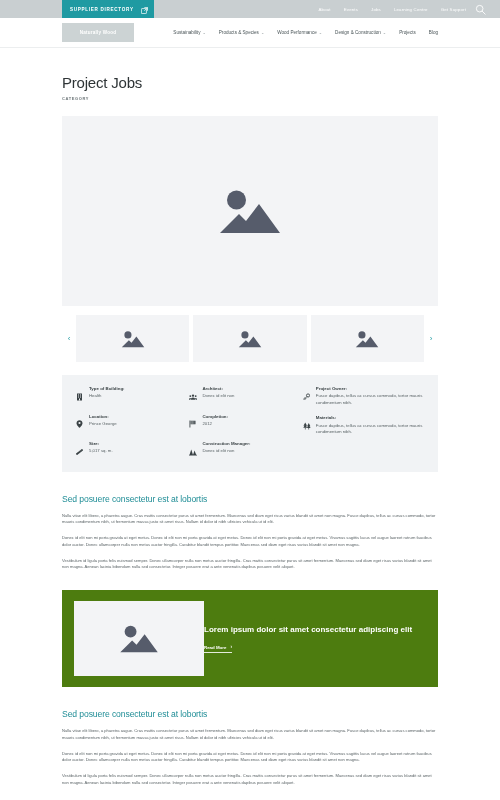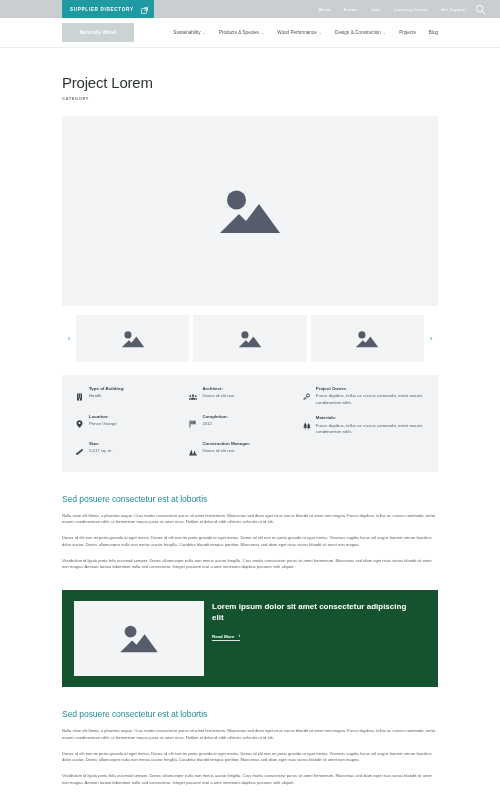--- a/index.html
+++ b/index.html
@@ -181,24 +181,25 @@
     margin-top: 9px;
     font-size: 4.1px;
     line-height: 1.65;
     color: #5a6366;
     text-align: left;
   }
 
   
   .cta {
     margin-top: 19px;
-    background: #14532d;
+    background: #4d7c0f;
     padding: 11px 12px;
     display: flex;
-    gap: 8px;
+    align-items: center;
+    gap: 0;
     height: 97px;
   }
   .cta-image {
     width: 130px;
     height: 75px;
     background: #f3f4f6;
     display: flex;
     align-items: center;
     justify-content: center;
     flex: 0 0 130px;
@@ -280,21 +281,21 @@
       </div>
       <div class="nav-item">
         <span>Blog</span>
       </div>
     </div>
   </div>
 
   <div class="container">
 
     <div class="title-block">
-      <h1 class="page-title">Project Lorem</h1>
+      <h1 class="page-title">Project Jobs</h1>
       <div class="page-category">CATEGORY</div>
     </div>
 
     <div class="hero">
       <svg width="64" height="52" viewBox="0 0 64 52">
         <circle cx="18.5" cy="15" r="9.5" fill="#565c6b"></circle>
         <path d="M2 48 L21 29 L28 36 L41 19 L62 48 Z" fill="#565c6b"></path>
       </svg>
     </div>
 

